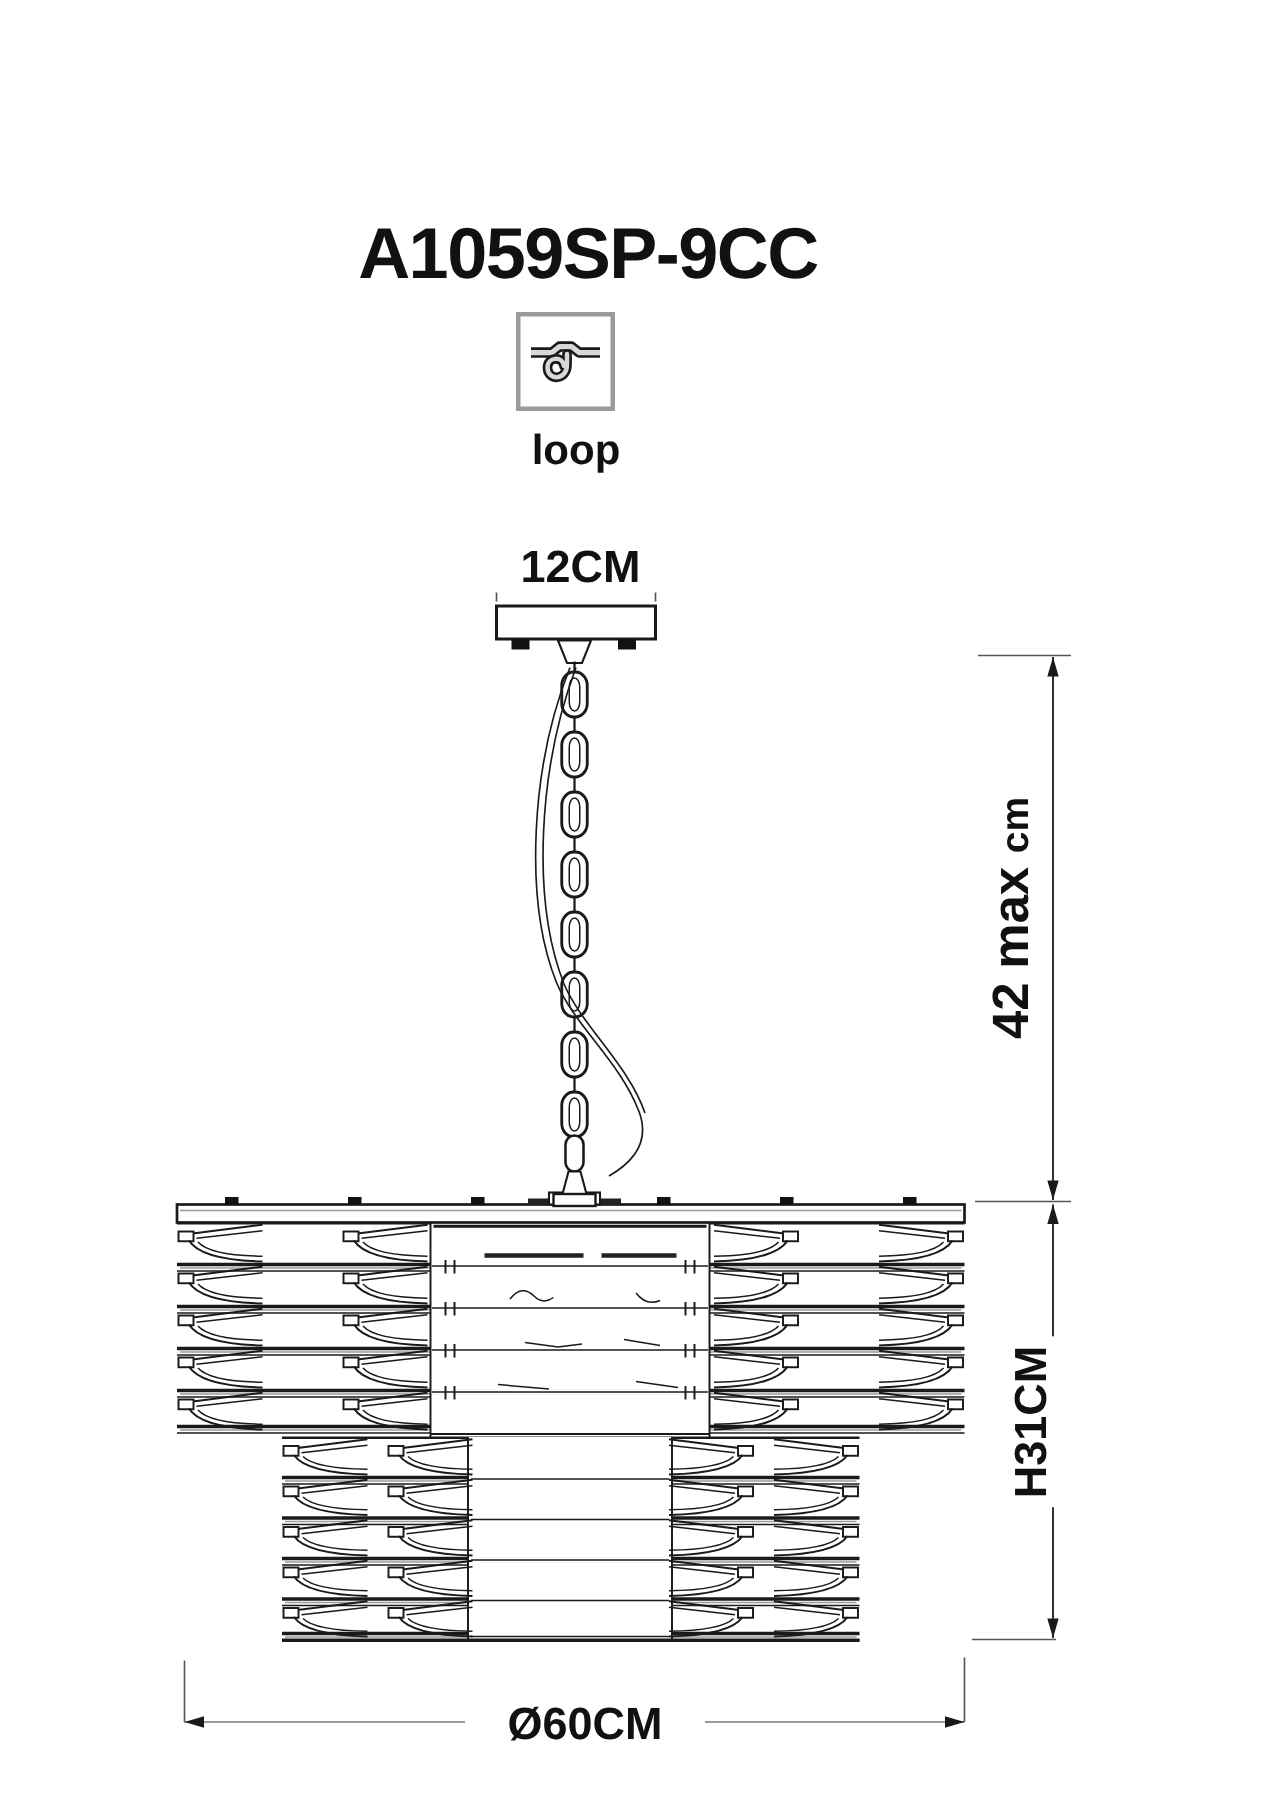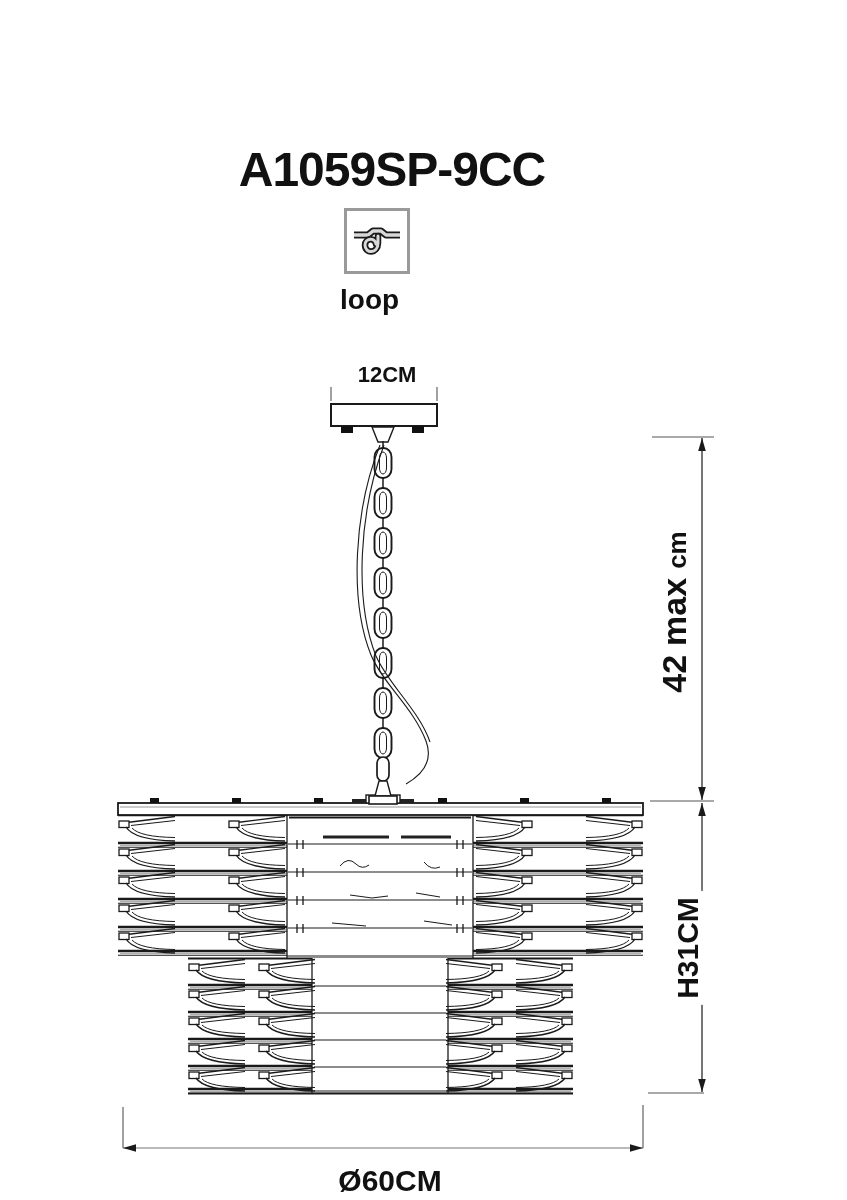--- a/index.html
+++ b/index.html
@@ -7,24 +7,24 @@
     position:relative;width:739px;height:1200px;background:#ffffff;
     font-family:"Liberation Sans", sans-serif;color:#1a1a1a;overflow:hidden;
   }
   #art{position:absolute;left:0;top:0;z-index:1;}
   .lbl{position:absolute;z-index:2;font-weight:bold;line-height:1;white-space:nowrap;color:#111;}
   .title{left:230px;top:146px;width:324px;text-align:center;font-size:48px;letter-spacing:-1px;}
   .icon-frame{
     position:absolute;z-index:2;left:344px;top:208px;width:60px;height:60px;
     border:3px solid #9a9a9a;background:#fff;
   }
-  .loop-label{left:340px;top:286px;width:88px;font-size:28px;}
+  .loop-label{left:340px;top:286px;width:88px;text-align:center;font-size:28px;}
   .dim{background:#ffffff;padding:1px 3px;}
-  .dim-12{left:328px;top:363px;width:112px;text-align:center;font-size:22px;}
-  .dim-60{left:310px;top:1134px;width:154px;text-align:center;font-size:30px;margin-top:31px;}
+  .dim-12{left:328px;top:363px;width:112px;text-align:center;font-size:30px;}
+  .dim-60{left:310px;top:1134px;width:154px;text-align:center;font-size:30px;}
   .vlabel{
     position:absolute;z-index:2;font-weight:bold;line-height:1;white-space:nowrap;color:#111;
     transform:translate(-50%,-50%) rotate(-90deg);
   }
   .dim-42{left:674px;top:612px;font-size:34px;}
   .dim-42 .unit{font-size:26px;margin-left:9px;}
   .dim-42 .q{margin-left:9px;}
   .dim-31{left:688px;top:948px;font-size:30px;background:#fff;padding:0 6px;}
 </style>
 </head>

